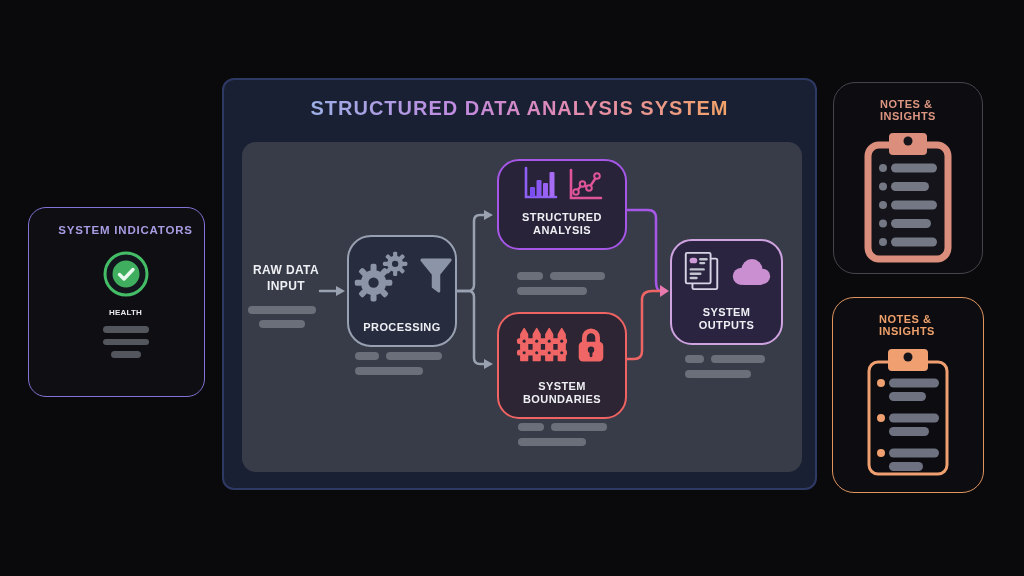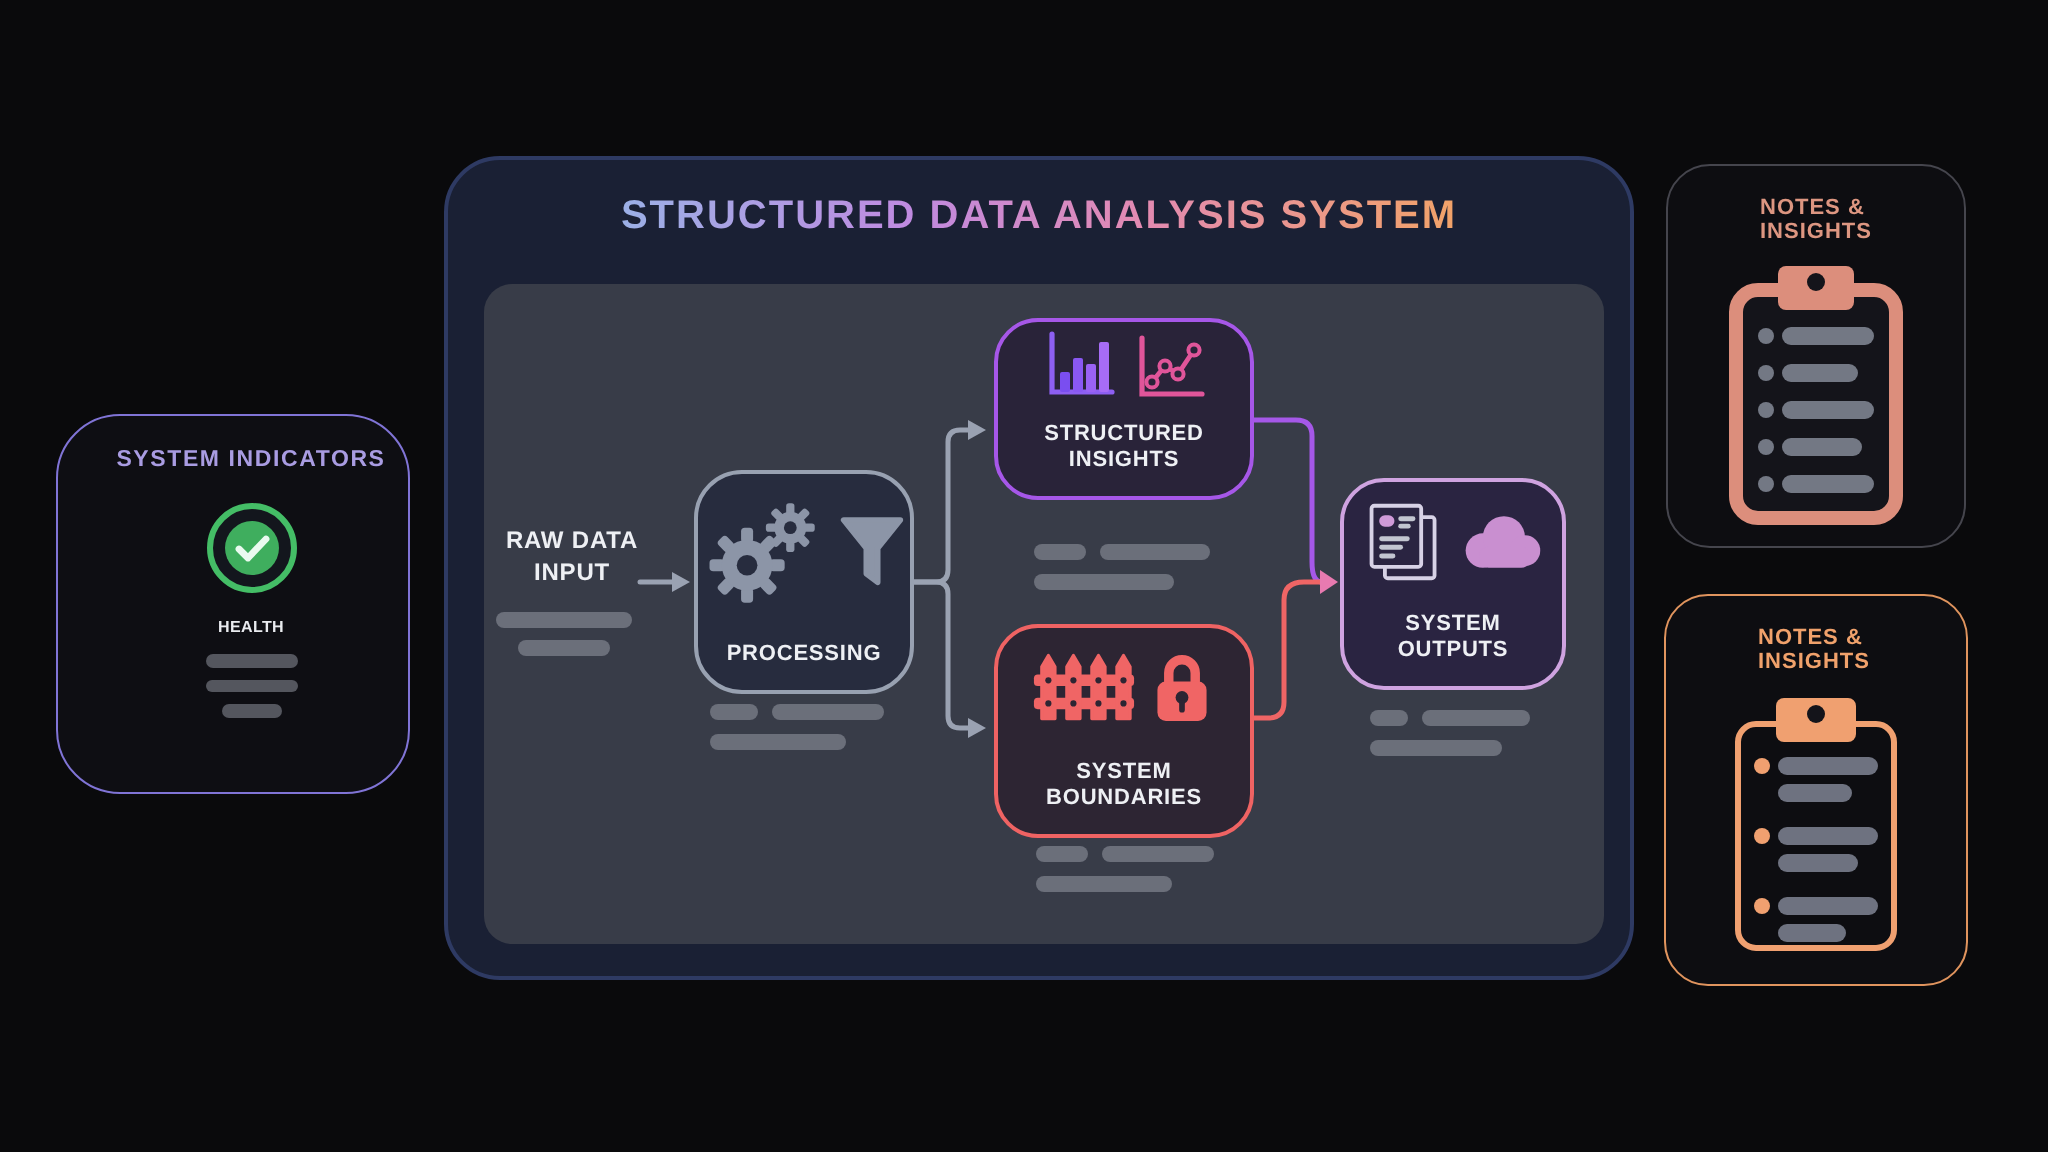--- a/index.html
+++ b/index.html
@@ -6,38 +6,38 @@
   html,body { background:#000; }
   .canvas {
     position:relative; width:1024px; height:576px; overflow:hidden;
     background:#0a0a0c;
     font-family:"Liberation Sans", sans-serif;
   }
 
   
   .panel-indicators {
     position:absolute; left:28px; top:207px; width:177px; height:190px;
-    background:#0e0e13; border:1.5px solid #8074d6; border-radius:32px;padding-left:18px;
+    background:#0e0e13; border:1.5px solid #8074d6; border-radius:18px;padding-left:18px;
   }
   .ind-title {
     margin-top:16px; text-align:center; color:#a99ce2;
     font-size:11.5px; font-weight:bold; letter-spacing:0.8px;
   }
   .ind-row { display:flex; justify-content:center; gap:4px; margin-top:15px; }
   .ind-item { display:flex; flex-direction:column; align-items:center; width:54px; }
   .ind-label { margin-top:7px; color:#e9ebef; font-size:8px; font-weight:bold; letter-spacing:0.2px; white-space:nowrap; }
   .ind-bars { margin-top:9px; display:flex; flex-direction:column; align-items:center; gap:6px; }
   .dbar { height:6.5px; border-radius:3.5px; background:#54565e; }
   .dbar.full { width:46px; }
   .dbar.short { width:30px; }
 
   
   .panel-main {
     position:absolute; left:222px; top:78px; width:595px; height:412px;
-    background:#1a2034; border:2px solid #2e3a63; border-radius:28px;
+    background:#1a2034; border:2px solid #2e3a63; border-radius:12px;
   }
   .main-title { position:absolute; top:17px; width:100%; text-align:center; }
   .main-title span {
     display:inline-block; font-size:20px; font-weight:bold; letter-spacing:1px;
     background:linear-gradient(90deg,#9bb0e6 0%,#c08ae0 35%,#e28ab2 62%,#f2a368 100%);
     -webkit-background-clip:text; background-clip:text; color:transparent;
   }
   .inner-area {
     position:absolute; left:18px; top:62px; width:560px; height:330px;
     background:#383c48; border-radius:14px; z-index:0;
@@ -215,21 +215,21 @@
             <polyline points="11,27 17.5,19 24,23 32,11" stroke="#e0559a" stroke-width="2.4" fill="none" stroke-linecap="round" stroke-linejoin="round"></polyline>
             <circle cx="11" cy="27" r="2.8" fill="#292339" stroke="#e0559a" stroke-width="2"></circle>
             <circle cx="17.5" cy="19" r="2.8" fill="#292339" stroke="#e0559a" stroke-width="2"></circle>
             <circle cx="24" cy="23" r="2.8" fill="#292339" stroke="#e0559a" stroke-width="2"></circle>
             <circle cx="32" cy="11" r="2.8" fill="#292339" stroke="#e0559a" stroke-width="2"></circle>
           </svg>
         </span>
       </div>
       <div class="node-label">
         <div>STRUCTURED</div>
-        <div>INSIGHTS</div>
+        <div>ANALYSIS</div>
       </div>
     </div>
     <div class="ph" style="left:293px; top:192px;">
       <div class="ph-row">
           <div class="phbar" style="width:26px;"></div>
           <div class="phbar" style="width:55px;"></div>
         </div>
       <div class="ph-row">
           <div class="phbar" style="width:70px;"></div>
         </div>

